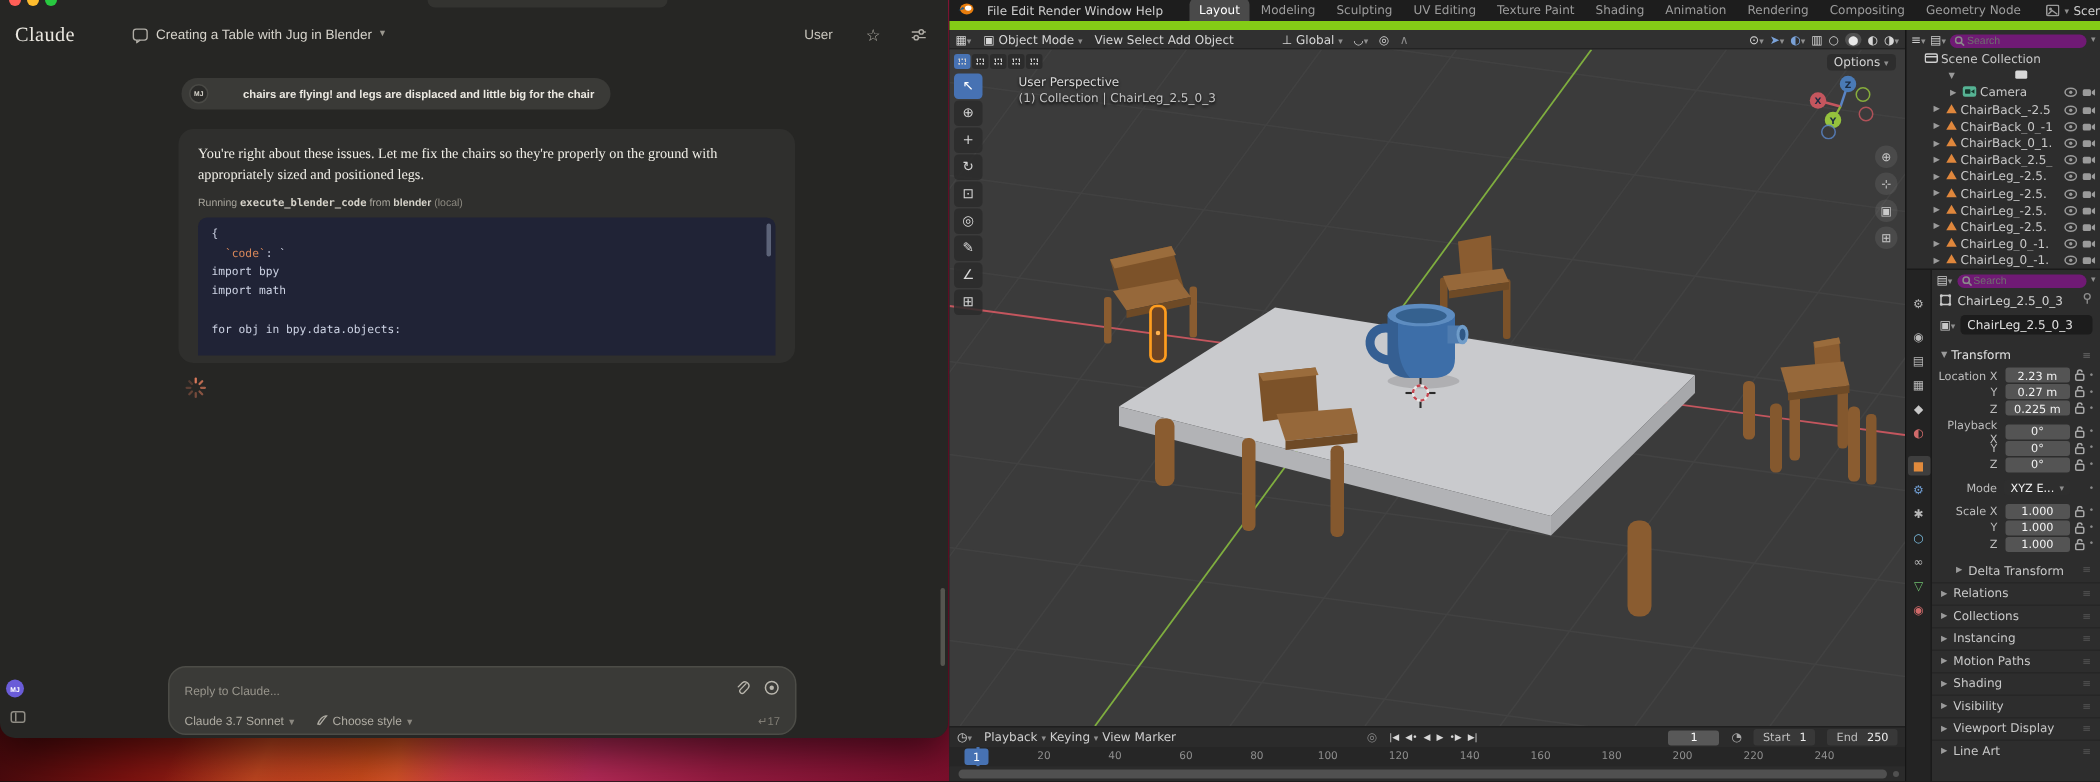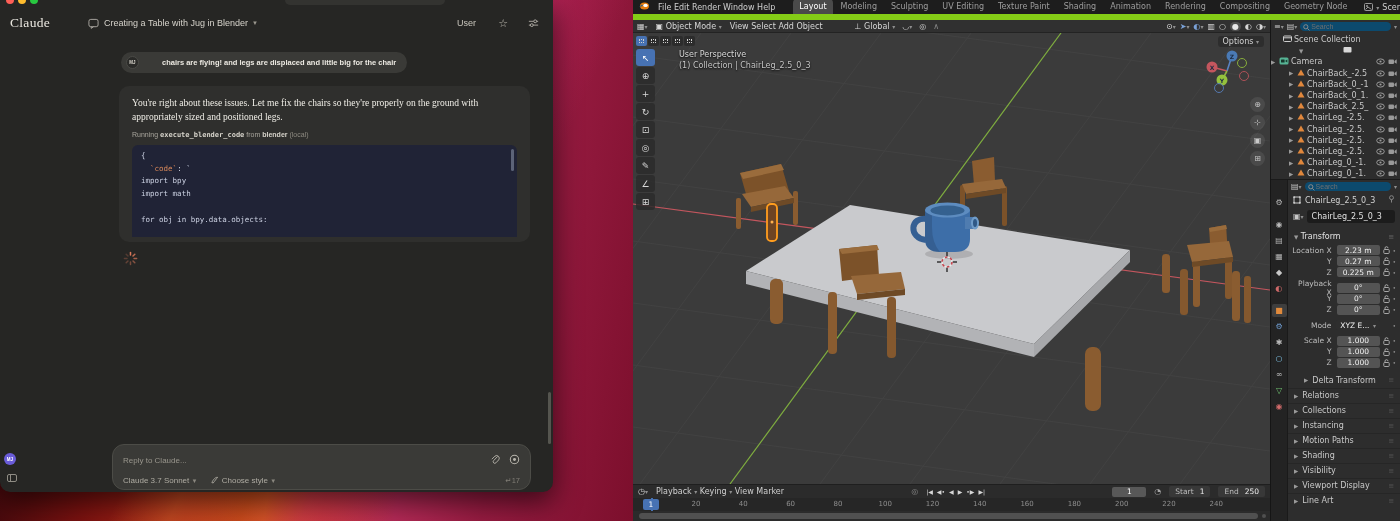--- a/index.html
+++ b/index.html
@@ -7,21 +7,21 @@
     font-family:"Liberation Sans","DejaVu Sans",sans-serif; }
   .desktop { position:relative; width:1400px; height:521px; }
 
   
   .wallpaper { position:absolute; left:0; top:0; width:633px; height:521px;
     background:linear-gradient(100deg,#140304 0%,#3f080c 10%,#7c1210 24%,#b12b18 38%,#d4571e 49%,#c63a37 57%,#b52a57 67%,#971b41 79%,#7c0f2c 100%); }
   .wallpaper:after { content:""; position:absolute; inset:0;
     background:linear-gradient(115deg,transparent 40%,rgba(255,160,60,.25) 47%,transparent 55%,rgba(210,40,110,.3) 62%,transparent 72%); }
 
   
-  .claude-win { position:absolute; left:0; top:0; width:553px; height:492px; background:#262624;
+  .claude-win { position:absolute; left:0; top:0; width:632px; height:492px; background:#262624;
     border-radius:0 0 10px 10px; box-shadow:0 10px 28px rgba(0,0,0,.6); overflow:hidden; }
   .ghost { position:absolute; left:285px; top:0; width:160px; height:5px; background:#3a3a37; opacity:.65; border-radius:0 0 7px 7px; }
   .traffic { position:absolute; left:6px; top:-4px; display:flex; gap:4px; }
   .tl { width:8px; height:8px; border-radius:50%; display:inline-block; }
   .tl.red{background:#ff5f57}.tl.yellow{background:#febc2e}.tl.green{background:#28c840}
   .cl-header { position:absolute; left:0; top:10px; right:10px; height:26px; display:flex; align-items:center; padding-left:10px; }
   .cl-logo { font-family:"Liberation Serif","DejaVu Serif",serif; font-size:13.5px; color:#eae7e0; letter-spacing:.3px; }
   .chat-icon { margin-left:38px; display:inline-flex; }
   .cl-title { margin-left:5px; font-size:9px; color:#d6d3cb; }
   .chev { font-size:6px; color:#9b988f; margin-left:4px; }
@@ -123,21 +123,21 @@
   .ph-badge { position:absolute; left:10px; top:1px; width:16px; height:11px; background:#4772b3; border-radius:2px;
     color:#fff; font-size:7.5px; display:flex; align-items:center; justify-content:center; }
   .tl-scroll { height:10px; background:#2b2b2b; position:relative; }
   .tl-thumb { position:absolute; left:6px; right:12px; top:2px; height:6px; background:#505050; border-radius:3px; }
   .tl-dot { position:absolute; right:4px; top:3px; width:4px; height:4px; border-radius:50%; background:#505050; }
 
   .right-col { width:130px; border-left:1px solid #151515; background:#2d2d2d; display:flex; flex-direction:column; }
   .out-header { height:13px; display:flex; align-items:center; gap:3px; padding:0 3px; }
   .search-wrap { position:relative; flex:1; }
   .search-wrap svg { position:absolute; left:3px; top:2px; }
-  .bl-search { width:100%; height:9px; background:#0c4a6e; border:none; border-radius:5px; font-size:7px;
+  .bl-search { width:100%; height:9px; background:#701a75; border:none; border-radius:5px; font-size:7px;
     color:#aaa; padding:0 3px 0 11px; outline:none; }
   .bl-search::placeholder { color:#6f6f6f; }
   .outliner { height:147px; overflow:hidden; padding-top:1px; border-bottom:1px solid #1a1a1a; }
   .orow { height:11.2px; display:flex; align-items:center; padding:0 3px 0 4px; gap:2px; }
   .orow .exp { width:6px; font-size:5.5px; color:#9a9a9a; }
   .orow .lbl { flex:1; font-size:8px; color:#c8c8c8; white-space:nowrap; overflow:hidden; }
   .orow .ricons { display:flex; gap:3px; align-items:center; }
 
   .props { flex:1; position:relative; padding-left:17px; overflow:hidden; }
   .ptabs { position:absolute; left:0; top:0; bottom:0; width:17px; background:#232323; border-right:1px solid #1a1a1a;
@@ -582,21 +582,21 @@
                 <svg width="9" height="7" viewBox="0 0 9 7">
                   <ellipse cx="4.5" cy="3.5" rx="3.8" ry="2.6" fill="none" stroke="#9a9a9a"></ellipse>
                   <circle cx="4.5" cy="3.5" r="1.1" fill="#9a9a9a"></circle>
                 </svg>
                 <svg width="9" height="7" viewBox="0 0 9 7">
                   <rect x="0.5" y="1.5" width="5.5" height="4.5" rx="1" fill="#9a9a9a"></rect>
                   <polygon points="6.5,3 8.7,1.3 8.7,5.8 6.5,4.5" fill="#9a9a9a"></polygon>
                 </svg>
               </span>
             </div>
-            <div class="orow" style="padding-left: 0;">
+            <div class="orow" style="padding-left: 29px;">
               <span class="exp">▶</span>
               <span><svg width="10" height="8" viewBox="0 0 10 8">
                   <rect x="0.5" y="0.5" width="9" height="7" rx="1.5" fill="#56b394"></rect>
                   <rect x="2" y="2.5" width="3.6" height="3" rx="0.5" fill="#17372c"></rect>
                   <polygon points="6,4 8.3,2.5 8.3,5.5" fill="#17372c"></polygon>
                 </svg></span>
               <span class="lbl">Camera</span>
               <span class="ricons">
                 <svg width="9" height="7" viewBox="0 0 9 7">
                   <ellipse cx="4.5" cy="3.5" rx="3.8" ry="2.6" fill="none" stroke="#9a9a9a"></ellipse>

